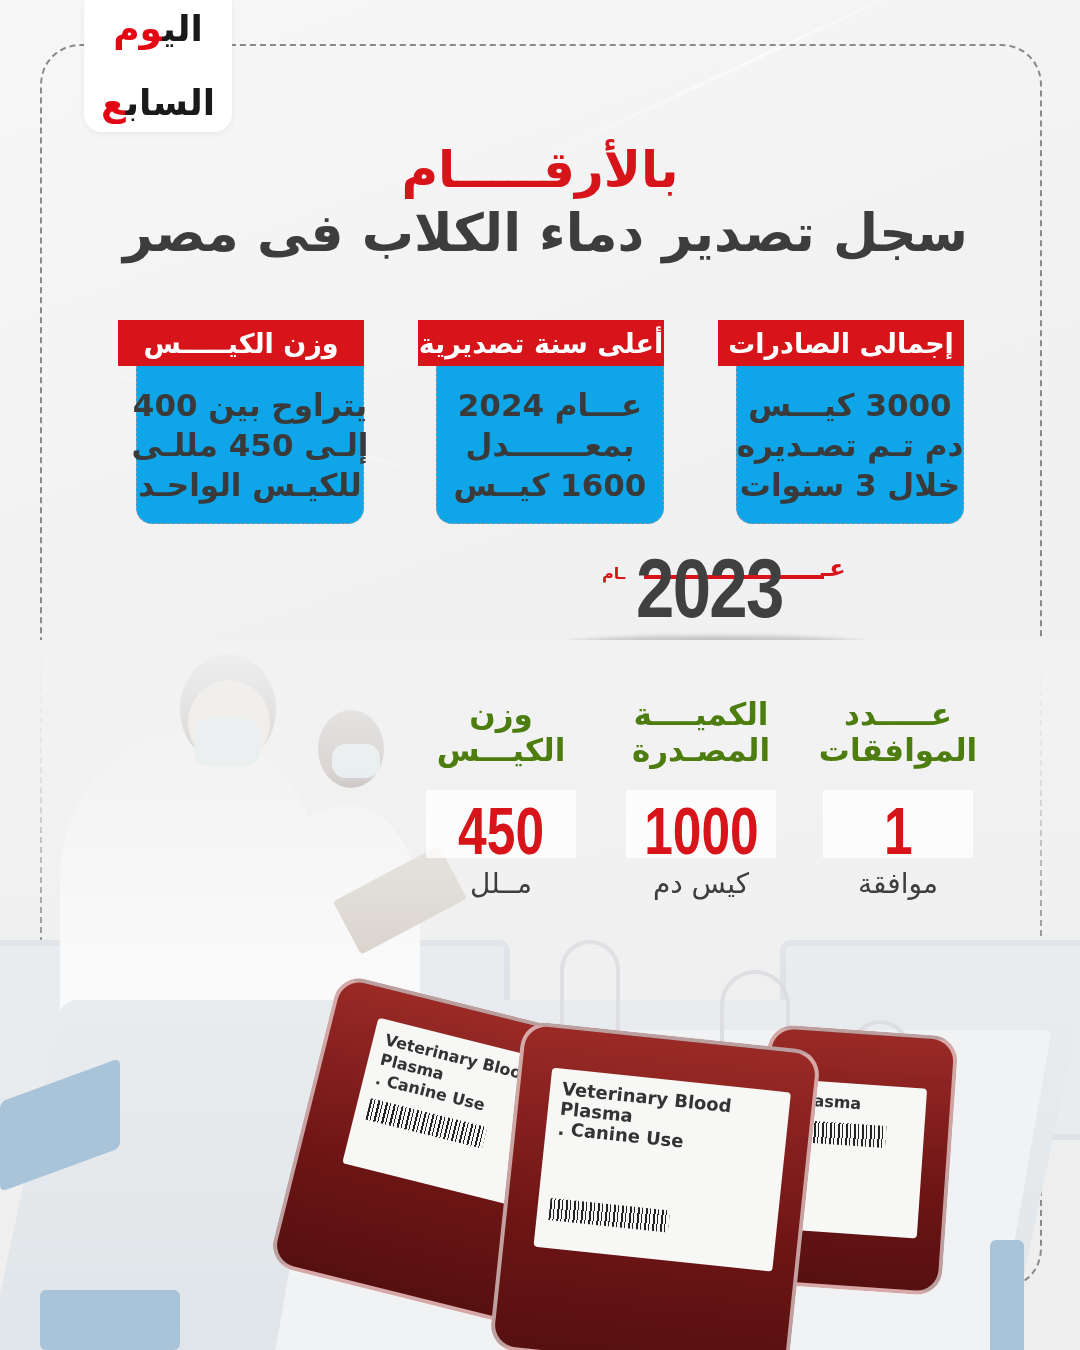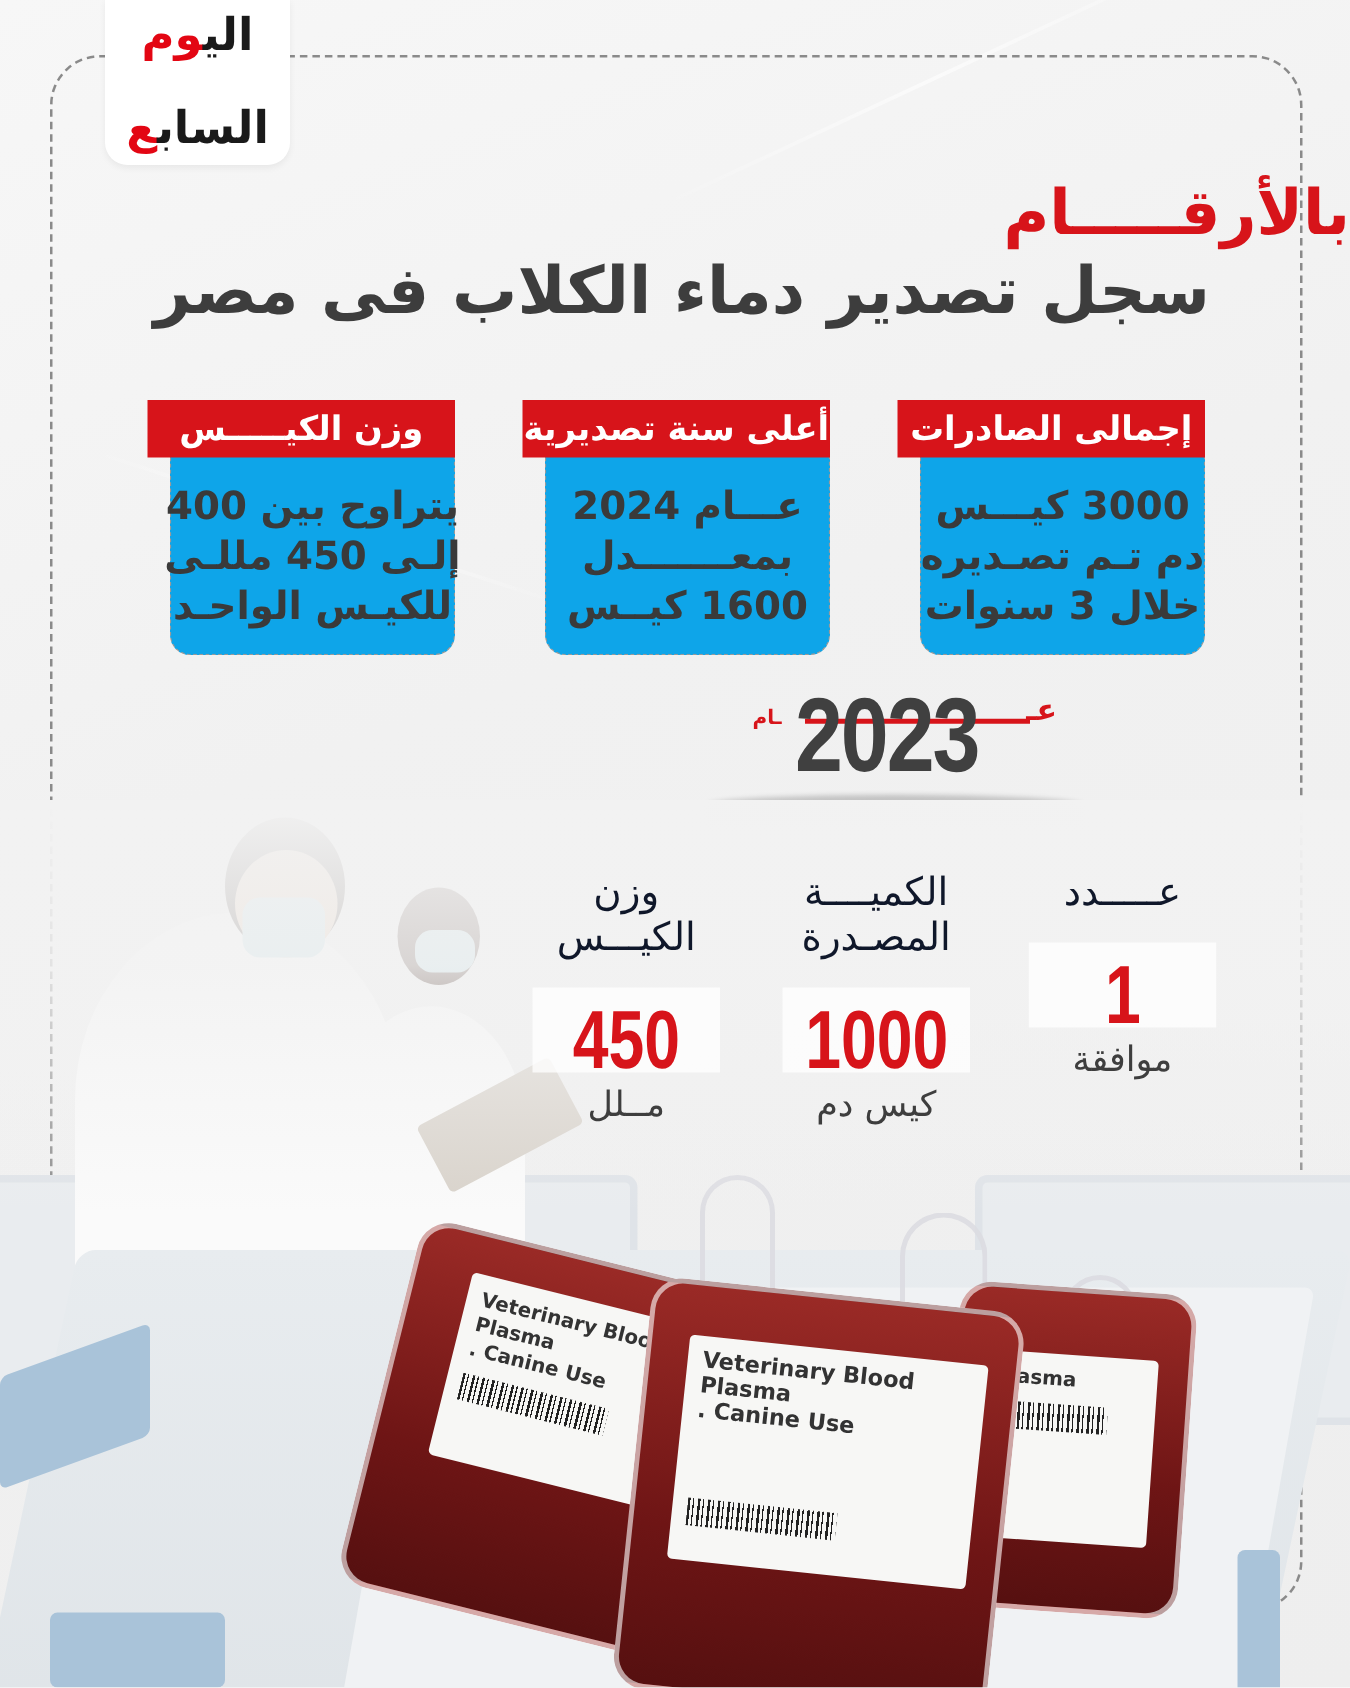--- a/index.html
+++ b/index.html
@@ -34,21 +34,21 @@
   .logo-line {
     font-family: "DejaVu Sans", sans-serif; font-weight: bold; font-size: 36px;
     line-height: 38px; letter-spacing: -1px;
   }
   .logo-line .dark { color: #1a1a1a; }
   .logo-line .red { color: #e30613; }
 
   
   .title-1 {
     position: absolute; left: 0; right: 0; top: 140px;
-    direction: rtl;
+    text-align: center; direction: rtl;
     font-weight: bold; font-size: 50px; color: #d7141a; line-height: 60px;
   }
   .title-2 {
     position: absolute; left: 11px; right: 0; top: 200px;
     text-align: center; direction: rtl;
     font-weight: bold; font-size: 52px; color: #3d3d3d; line-height: 66px;
   }
 
   
   .card {
@@ -149,21 +149,21 @@
     position: absolute; background: #fafafa; border-radius: 50% 50% 12px 12px;
   }
   .head { position: absolute; border-radius: 50%; }
   .mask { position: absolute; background: #b9dbe3; border-radius: 14px; }
 
   
   .stat {
     position: absolute; top: 696px; width: 180px; text-align: center; direction: rtl; z-index: 5;
   }
   .stat-label {
-    font-weight: normal; font-size: 31px; line-height: 36px; color: #0f172a;
+    font-weight: bold; font-size: 31px; line-height: 36px; color: #4d7c0f;
   }
   .stat-box {
     margin: 22px auto 0; width: 150px; height: 68px;
     background: rgba(255,255,255,0.75);
   }
   .stat-value {
     position: relative; top: -62px;
     font-family: "Liberation Sans", sans-serif; font-weight: bold; font-size: 66px;
     color: #d7141a; line-height: 70px; transform: scaleX(0.78); display: inline-block;
   }
@@ -278,20 +278,21 @@
       <div class="bag-label-title" style="font-size:18px;">. Canine Use</div>
       <div class="barcode" style="margin-top:60px;"></div>
     </div>
   </div>
 
   <div class="photo-fade"></div>
 </div>
 
 <div class="stat stat-1">
   <div class="stat-label">عـــــدد</div>
+  <div class="stat-label">الموافقات</div>
   <div class="stat-box"></div>
   <div class="stat-value">1</div>
   <div class="stat-unit">موافقة</div>
 </div>
 
 <div class="stat stat-2">
   <div class="stat-label">الكميــــة</div>
   <div class="stat-label">المصـدرة</div>
   <div class="stat-box"></div>
   <div class="stat-value">1000</div>

